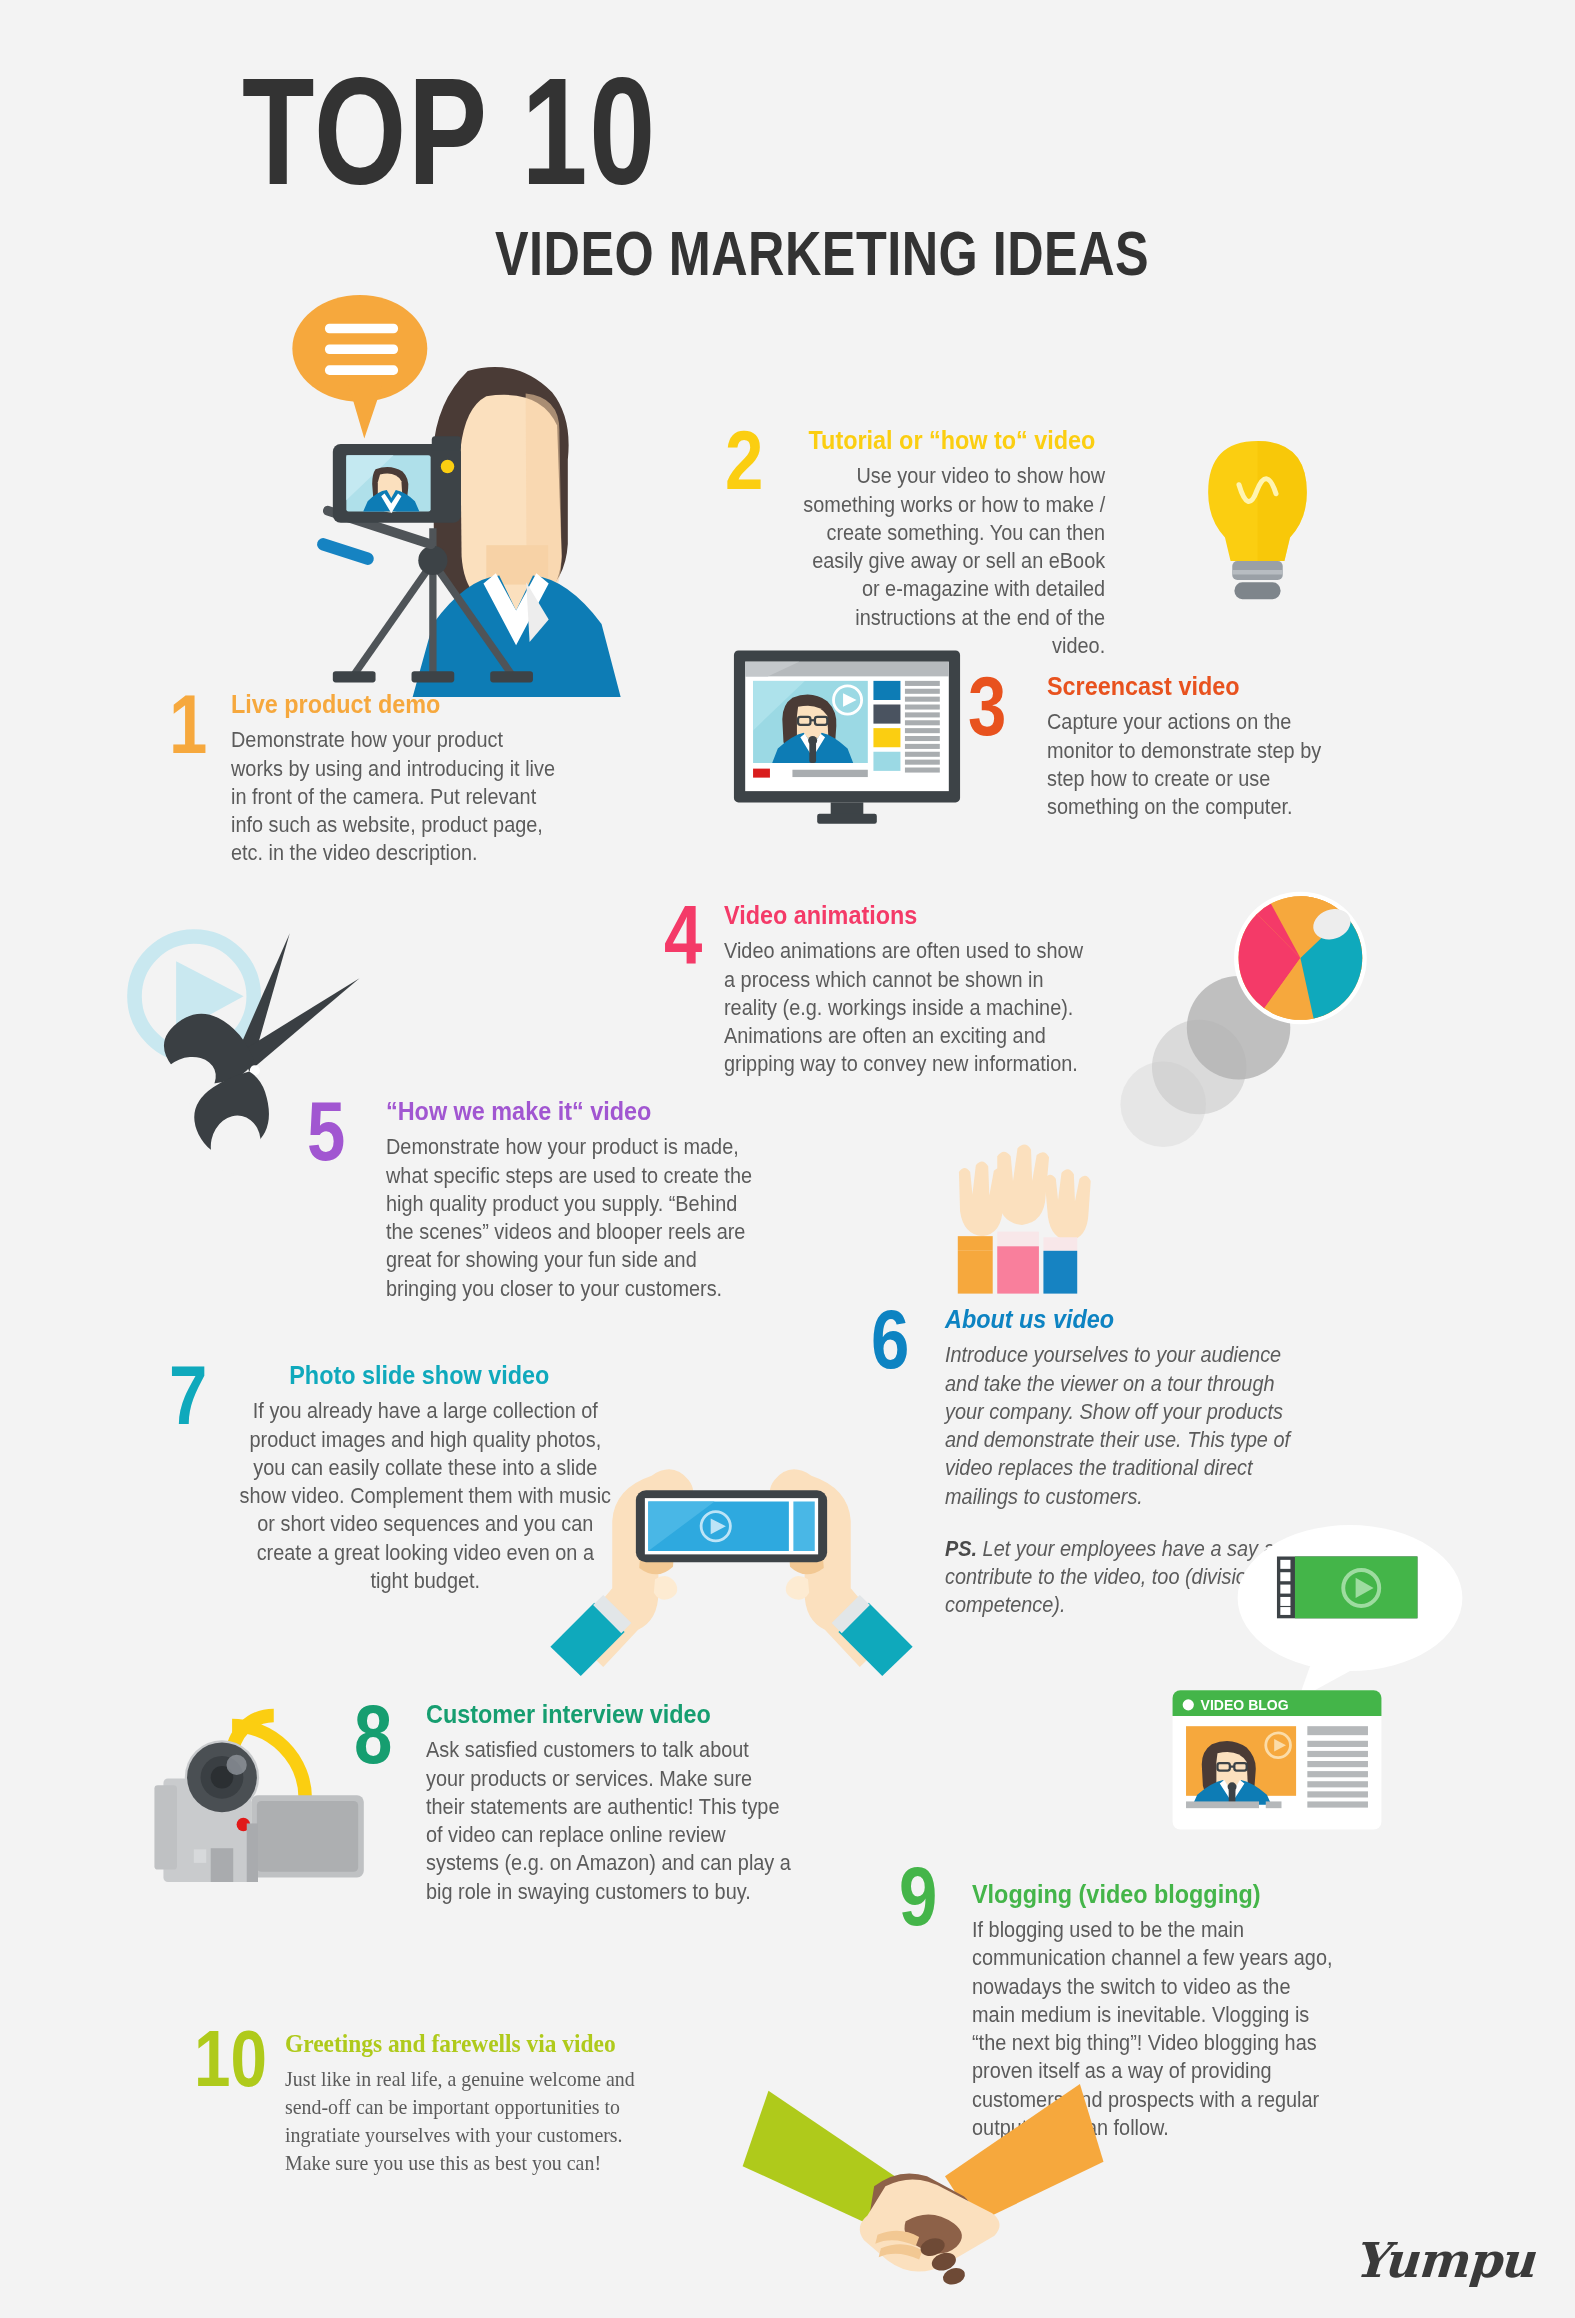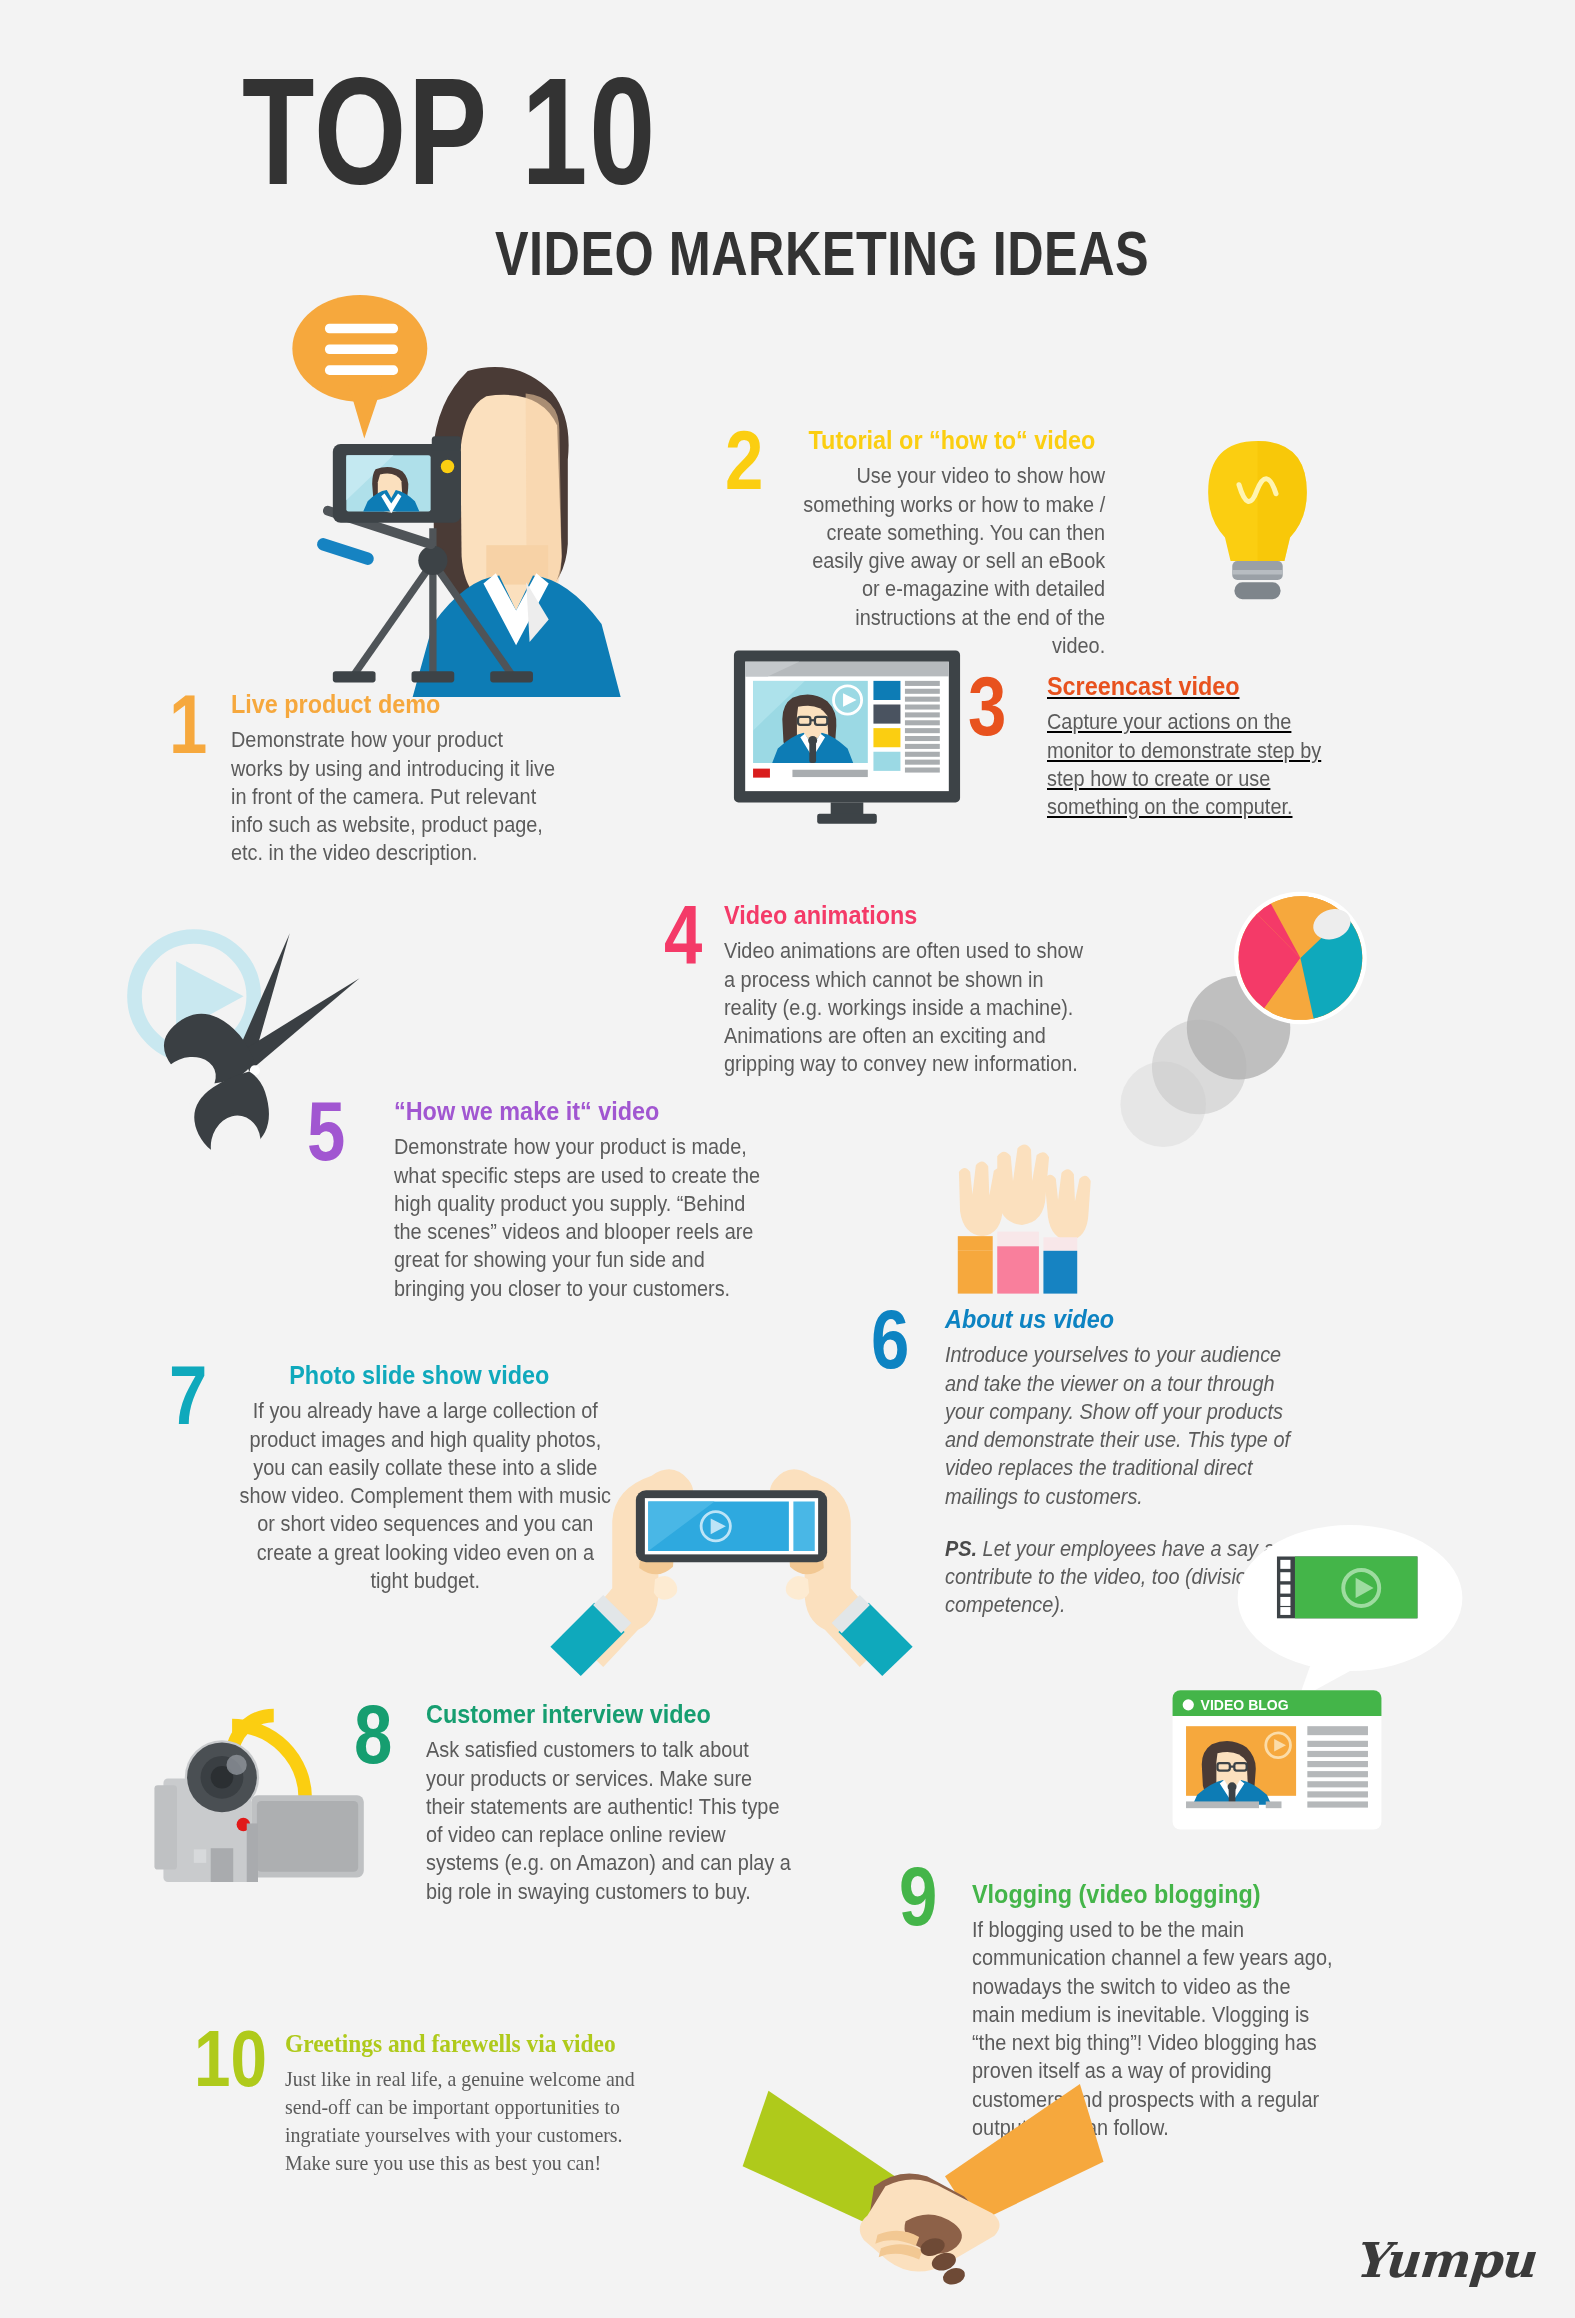--- a/index.html
+++ b/index.html
@@ -200,21 +200,21 @@
   <div class="item" style="left:169px; top:689px; width:416px;">
     <div class="num" style="color:#F6A83D;">1</div>
     <div class="body" style="left:62px; top:2.3px; width:349px;">
       <h3 style="color:#F6A83D;">Live product demo</h3>
       <p>Demonstrate how your product works by using and introducing it live in front of the camera. Put relevant info such as website, product page, etc. in the video description.</p>
     </div>
   </div>
 
   <div class="item" style="left:968px; top:671px; width:405px;">
     <div class="num" style="color:#E8521E;">3</div>
-    <div class="body" style="left:79px; top:2.3px; width:326px;text-decoration:underline;">
+    <div class="body" style="left:79px; top:2.3px; width:326px;">
       <h3 style="color:#E8521E;">Screencast video</h3>
       <p>Capture your actions on the monitor to demonstrate step by step how to create or use something on the computer.</p>
     </div>
   </div>
 
   <svg class="ill" style="left:121px; top:906px;" width="270" height="304" viewBox="0 0 480 540">
     <g>
       <circle cx="130" cy="160" r="106" fill="none" stroke="#C9E8F0" stroke-width="26"></circle>
       <polygon points="98,98 218,160 98,226" fill="#C9E8F0"></polygon>
     </g>
@@ -255,21 +255,21 @@
         <path d="M392 172 L510 60 L520 300 L420 300 z" fill="#0FA9BC"></path>
         <path d="M392 40 L480 52 L392 172 L330 58 z" fill="#F6A83D"></path>
         <path d="M330 58 L392 172 L282 60 z" fill="#F43A68"></path>
       </g>
       <ellipse cx="448" cy="112" rx="34" ry="26" fill="#EDEDED" transform="rotate(-20 448 112)"></ellipse>
     </g>
   </svg>
 
   <div class="item" style="left:307px; top:1096px; width:484px;">
     <div class="num" style="color:#A156D1;">5</div>
-    <div class="body" style="left:79px; top:2.3px; width:405px;margin-left:8px;">
+    <div class="body" style="left:79px; top:2.3px; width:405px;">
       <h3 style="color:#A156D1;">“How we make it“ video</h3>
       <p>Demonstrate how your product is made, what specific steps are used to create the high quality product you supply. “Behind the scenes” videos and blooper reels are great for showing your fun side and bringing you closer to your customers.</p>
     </div>
   </div>
 
   <svg class="ill" style="left:934px; top:1137px;" width="158" height="169" viewBox="0 0 280 300">
     <g>
 
       <path d="M44 62 q10 -14 20 0 l4 40 l6 -52 q12 -14 22 2 l2 52 l8 -44 q12 -12 20 4 l-4 62 q-2 46 -36 50 q-34 -2 -40 -44 z" fill="#FBE0BE"></path>
       <rect x="42" y="176" width="62" height="26" fill="#F6A83D"></rect>

